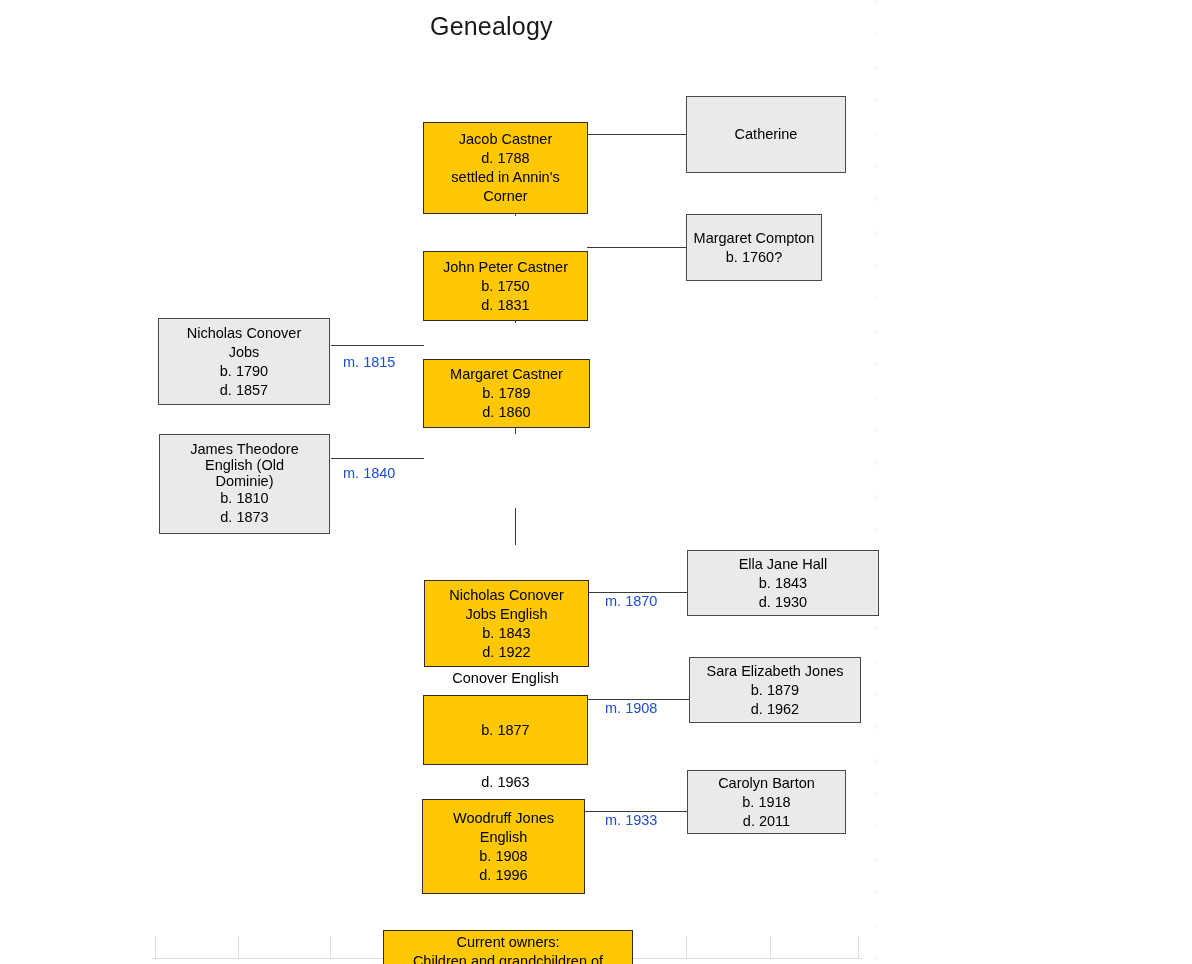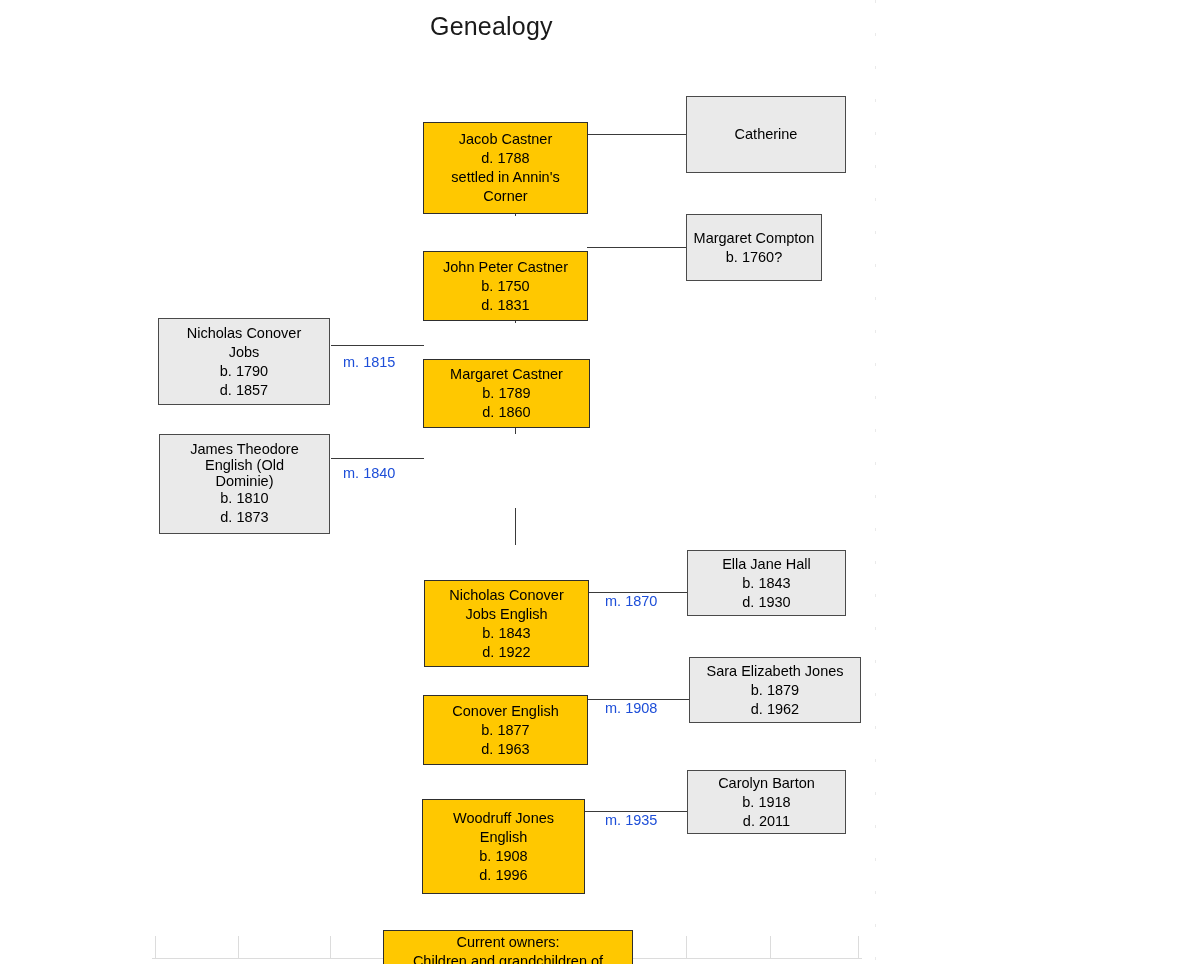--- a/index.html
+++ b/index.html
@@ -180,45 +180,45 @@
   </div>
   <div class="m-label" style="left:343px; top:464px;">m. 1840</div>
 
   <div class="node primary" style="left:424px; top:544px; width:165px; height:87px;">
     <span class="nline">Nicholas  Conover</span>
     <span class="nline">Jobs English</span>
     <span class="nline">b. 1843</span>
     <span class="nline">d. 1922</span>
   </div>
   <div class="m-label" style="left:605px; top:592px;">m. 1870</div>
-  <div class="node spouse" style="left:687px; top:550px; width:159px; height:66px;">
+  <div class="node spouse" style="left:687px; top:550px; width:192px; height:66px;">
     <span class="nline">Ella Jane  Hall</span>
     <span class="nline">b. 1843</span>
     <span class="nline">d. 1930</span>
   </div>
 
-  <div class="node primary" style="left:423px; top:659px; width:165px; height:70px;">
+  <div class="node primary" style="left:423px; top:659px; width:165px; height:70px;gap:33px;">
     <span class="nline">Conover  English</span>
     <span class="nline">b. 1877</span>
     <span class="nline">d. 1963</span>
   </div>
   <div class="m-label" style="left:605px; top:699px;">m. 1908</div>
   <div class="node spouse" style="left:689px; top:657px; width:172px; height:66px;">
     <span class="nline">Sara  Elizabeth Jones</span>
     <span class="nline">b. 1879</span>
     <span class="nline">d. 1962</span>
   </div>
 
   <div class="node primary" style="left:422px; top:763px; width:163px; height:95px;">
     <span class="nline">Woodruff  Jones</span>
     <span class="nline">English</span>
     <span class="nline">b. 1908</span>
     <span class="nline">d. 1996</span>
   </div>
-  <div class="m-label" style="left:605px; top:811px;">m. 1935</div>
+  <div class="m-label" style="left:605px; top:811px;">m. 1933</div>
   <div class="node spouse" style="left:687px; top:770px; width:159px; height:64px;">
     <span class="nline">Carolyn  Barton</span>
     <span class="nline">b. 1918</span>
     <span class="nline">d. 2011</span>
   </div>
 
   <div class="node primary" style="left:383px; top:894px; width:250px; height:62px;">
     <span class="nline">Current  owners:</span>
     <span class="nline">Children and grandchildren  of</span>
     <span class="nline">Woodruff  and Carolyn</span>

